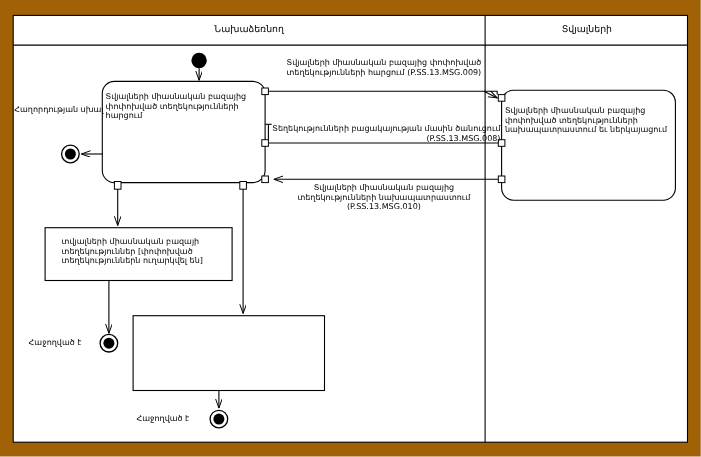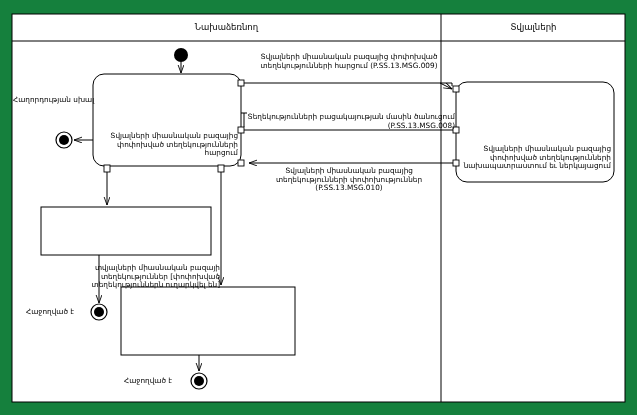--- a/index.html
+++ b/index.html
@@ -10,21 +10,21 @@
   body {
     font-family: "DejaVu Sans", sans-serif;
     width: 637px;
     height: 415px;
     overflow: hidden;
   }
   #canvas {
     position: relative;
     width: 637px;
     height: 415px;
-    background: #15803d;
+    background: #a16207;
   }
   svg.layer {
     position: absolute;
     left: 0;
     top: 0;
     width: 637px;
     height: 415px;
   }
   .txt {
     position: absolute;
@@ -33,22 +33,21 @@
     line-height: 1.18;
     white-space: pre-wrap;
     text-align: center;
   }
   .swimlane-header {
     font-size: 8.5px;
     text-align: center;
   }
   .node-label {
     font-size: 7.3px;
-    text-align: right;
-    margin-top: 48px;
+    text-align: left;
   }
   .edge-label {
     font-size: 7.3px;
     text-align: center;
   }
   .side-label {
     font-size: 7.3px;
     text-align: center;
     white-space: nowrap;
   }
@@ -123,21 +122,21 @@
   <div class="txt swimlane-header" style="left:443px; top:22px; width:181px;">Տվյալների</div>
 
   <div class="txt node-label" style="left:96px; top:84px; width:142px;">Տվյալների միասնական բազայից փոփոխված տեղեկությունների հարցում</div>
 
   <div class="txt node-label" style="left:459px; top:97px; width:152px;">Տվյալների միասնական բազայից փոփոխված տեղեկությունների նախապատրաստում եւ ներկայացում</div>
 
   <div class="txt edge-label" style="left:246px; top:53px; width:206px;">Տվյալների միասնական բազայից փոփոխված տեղեկությունների հարցում (P.SS.13.MSG.009)</div>
 
   <div class="txt edge-label" style="left:243px; top:113px; width:212px;text-align:right;">Տեղեկությունների բացակայության մասին ծանուցում (P.SS.13.MSG.008)</div>
 
-  <div class="txt edge-label" style="left:253px; top:167px; width:192px;">Տվյալների միասնական բազայից տեղեկությունների փոփոխություններ (P.SS.13.MSG.010)</div>
+  <div class="txt edge-label" style="left:253px; top:167px; width:192px;">Տվյալների միասնական բազայից տեղեկությունների նախապատրաստում (P.SS.13.MSG.010)</div>
 
   <div class="txt side-label" style="left:13px; top:96px;">Հաղորդության սխալ</div>
 
   <div class="txt node-label" style="left:56px; top:216px; width:164px;">տվյալների միասնական բազայի տեղեկություններ [փոփոխված տեղեկություններն ուղարկվել են]</div>
 
 
   <div class="txt side-label" style="left:26px; top:308px;">Հաջողված է</div>
 
   <div class="txt side-label" style="left:124px; top:377px;">Հաջողված է</div>
 

